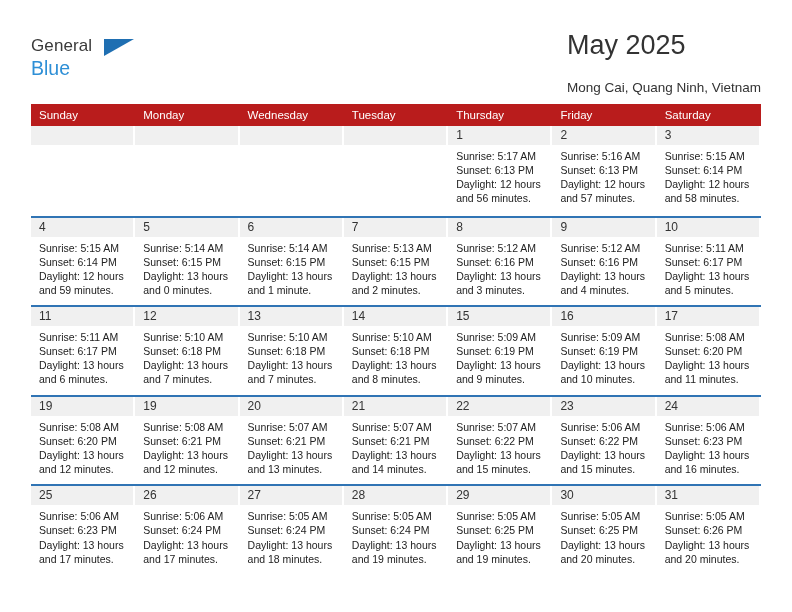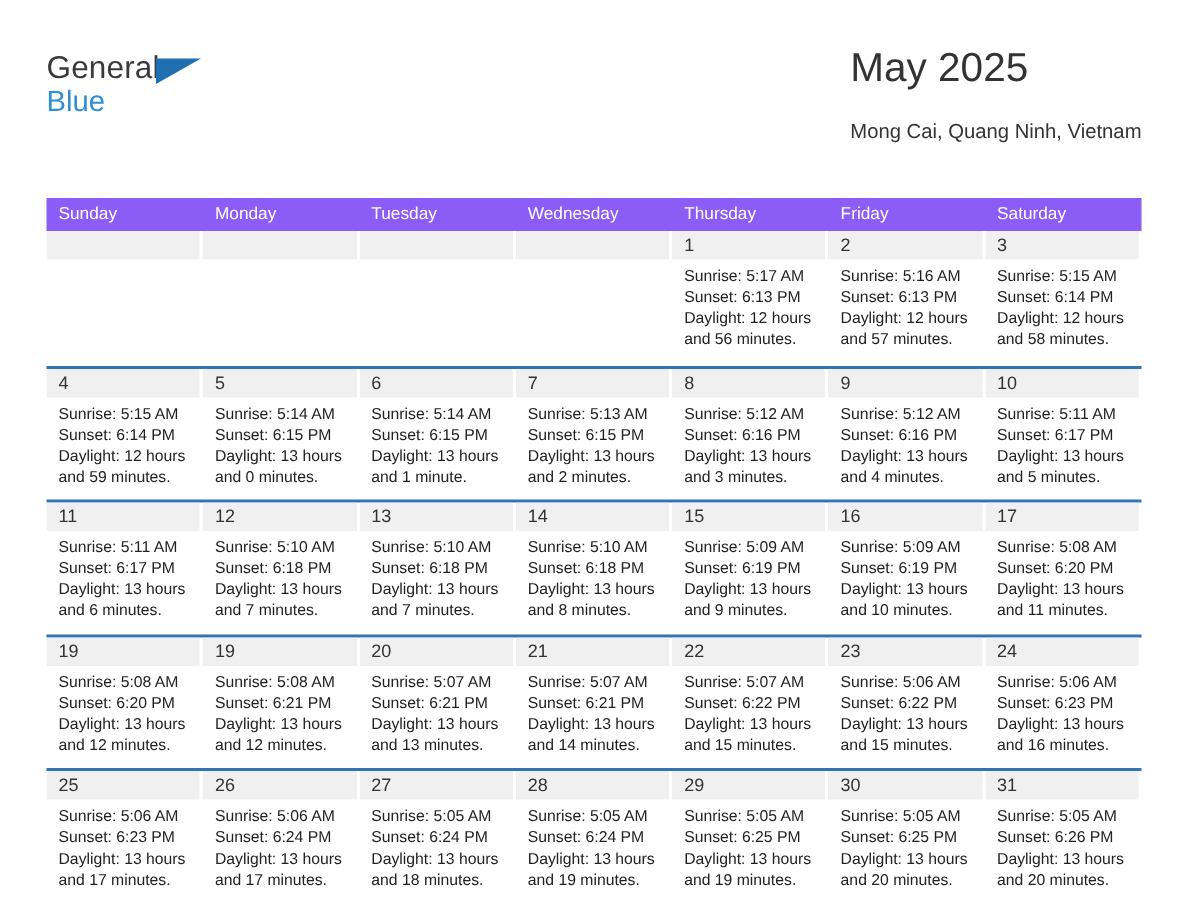--- a/index.html
+++ b/index.html
@@ -32,21 +32,21 @@
   .logo {
     position: absolute;
     left: 0;
     top: 8px;
     width: 200px;
     height: 52px;
   }
   .logo-top {
     position: relative;
     display: block;
-    font-size: 21px;
+    font-size: 17px;
     letter-spacing: 0.1px;
     color: #3a3a3a;
     line-height: 20px;
     height: 21px;
     white-space: nowrap;
   }
   .logo-tri {
     position: absolute;
     left: 73px;
     top: 3px;
@@ -85,23 +85,22 @@
 
   
   .calendar {
     position: absolute;
     left: 31px;
     top: 104px;
     width: 730px;
   }
   .weekdays {
     display: flex;
-    background: #8b5cf6;
+    background: #b91c1c;
     height: 22px;
-    margin-top: 28px;
   }
   .weekday {
     flex: 1 1 0;
     color: #ffffff;
     font-size: 11.5px;
     line-height: 22px;
     padding-left: 8px;
     box-sizing: border-box;
     white-space: nowrap;
     overflow: hidden;
@@ -165,22 +164,22 @@
       <div class="cal-subtitle">Mong Cai, Quang Ninh, Vietnam</div>
     </div>
 
   </div>
 
   <div class="calendar">
 
     <div class="weekdays">
       <div class="weekday">Sunday</div>
       <div class="weekday">Monday</div>
+      <div class="weekday">Wednesday</div>
       <div class="weekday">Tuesday</div>
-      <div class="weekday">Wednesday</div>
       <div class="weekday">Thursday</div>
       <div class="weekday">Friday</div>
       <div class="weekday">Saturday</div>
     </div>
 
     <div class="week first">
       <div class="daycell empty">
         <div class="daynum-band"></div>
         <div class="details">
           <div></div>

